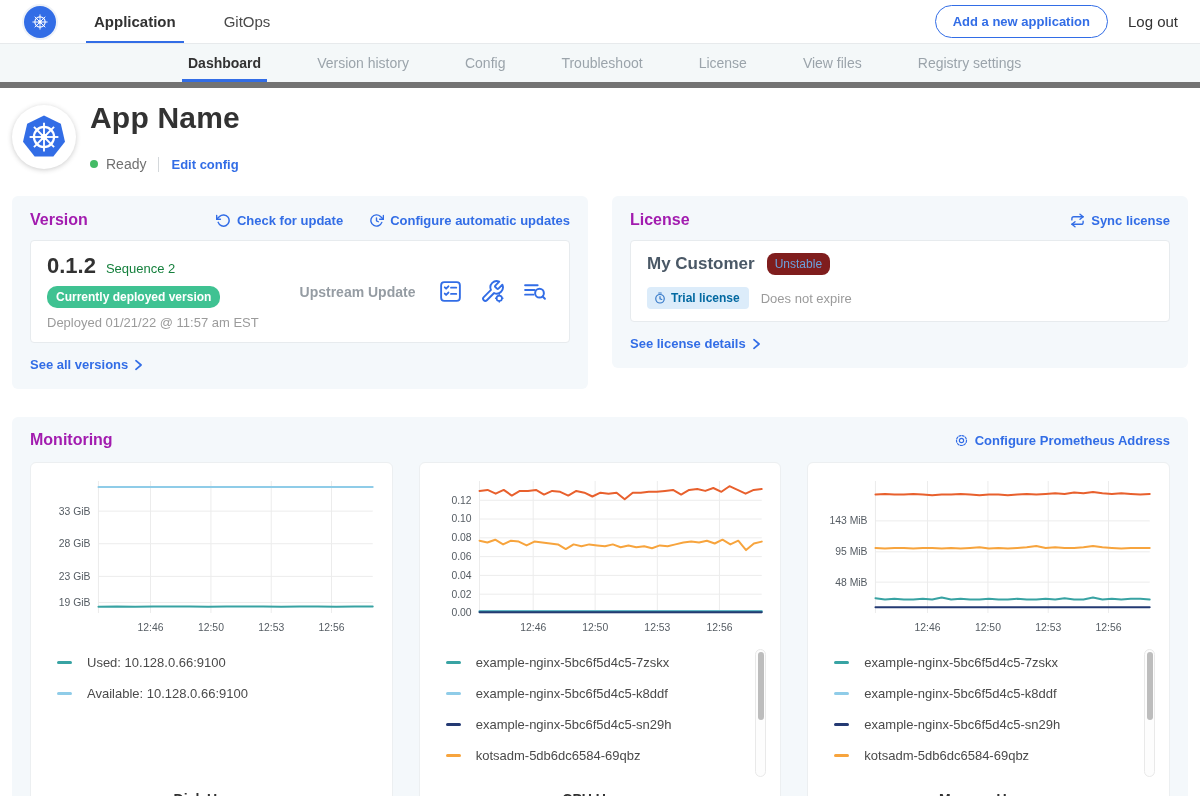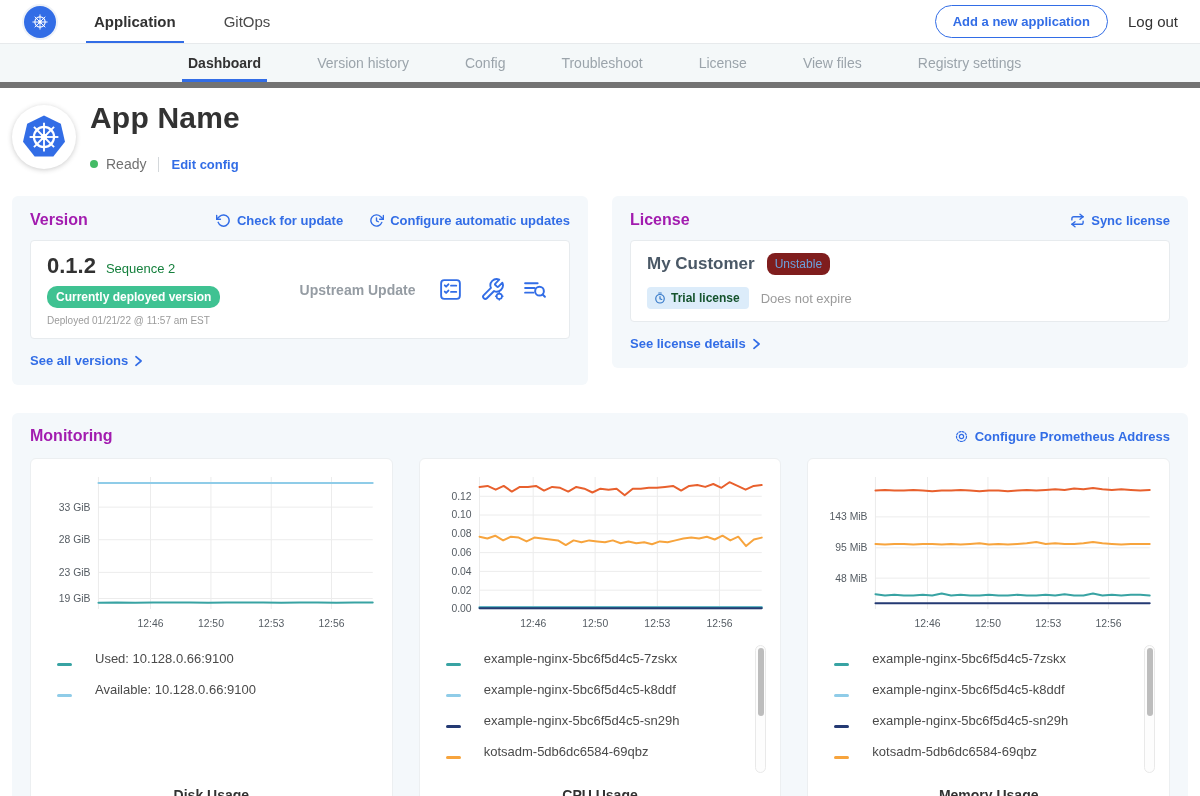--- a/index.html
+++ b/index.html
@@ -40,41 +40,41 @@
   .card-title { font-size:16px; font-weight:bold; color:#a21caf; }
   .card-head-links { margin-left:auto; display:flex; align-items:center; gap:26px; }
   .icon-link { color:#326de6; font-size:13px; font-weight:bold; display:inline-flex; align-items:center; gap:6px; }
   .inner-card { background:#fff; border:1px solid #e7ebee; border-radius:4px; padding:12px 16px; margin-top:11px; }
   .version-inner { display:flex; align-items:center; }
   .version-left { min-width:230px; }
   .version-number-row { display:flex; align-items:baseline; gap:10px; }
   .version-number { font-size:22px; font-weight:bold; color:#323232; }
   .version-seq { font-size:13px; color:#15803d; }
   .deployed-badge { display:inline-block; background:#3fc292; color:#fff; font-size:12px; font-weight:bold; padding:4px 9px; border-radius:10px; margin:7px 0 7px; }
-  .deployed-at { font-size:10px; color:#9b9b9b; }
+  .deployed-at { font-size:13px; color:#9b9b9b; }
   .upstream { flex:1; text-align:center; font-size:14px; font-weight:bold; color:#959ca3; }
   .version-actions { display:flex; align-items:center; gap:17px; padding-right:6px; }
   .version-actions svg { cursor:pointer; }
   .see-link { display:inline-flex; align-items:center; gap:5px; color:#326de6; font-size:13px; font-weight:bold; margin-top:14px; }
 
   .customer-row { display:flex; align-items:center; gap:12px; }
   .customer-name { font-size:17px; font-weight:bold; color:#4a5866; }
   .channel-badge { background:#7f1d1d; color:#6ba1dd; font-size:12px; padding:4px 8px; border-radius:8px; }
   .license-row2 { display:flex; align-items:center; gap:12px; margin-top:12px; }
-  .trial-badge { background:#dcecfa; color:#14532d; font-size:12px; font-weight:bold; padding:4px 9px 4px 7px; border-radius:4px; display:inline-flex; align-items:center; gap:5px; }
+  .trial-badge { background:#dcecfa; color:#0369a1; font-size:12px; font-weight:bold; padding:4px 9px 4px 7px; border-radius:4px; display:inline-flex; align-items:center; gap:5px; }
   .expiry { font-size:13px; color:#9b9b9b; }
 
   
   .monitoring-card { background:#f4f8fb; border-radius:6px; margin:28px 12px 0; padding:14px 18px 16px; }
   .charts-row { display:flex; gap:26px; margin-top:13px; }
   .chart-card { background:#fff; border:1px solid #eceff1; border-radius:6px; flex:1; padding:10px 14px 10px; display:flex; flex-direction:column; }
   .chart-plot svg { display:block; width:100%; }
   .tick { font-size:10.5px; fill:#555c63; font-family:"Liberation Sans",sans-serif; }
   .legend { margin-top:16px; padding-left:12px; position:relative; }
-  .legend-item { display:flex; align-items:flex-end; margin-bottom:16px;gap:8px; }
+  .legend-item { display:flex; align-items:center; margin-bottom:16px; }
   .legend-dash { width:15px; height:3px; border-radius:2px; flex:0 0 auto; }
   .legend-label { font-size:13px; color:#4a4a4a; margin-left:15px; white-space:nowrap; }
   .legend-scrollbar { position:absolute; right:0; top:-6px; width:11px; height:128px; background:#fdfdfd; border:1px solid #e9e9e9; border-radius:6px; }
   .legend-scrollthumb { position:absolute; left:1.5px; top:2px; width:6px; height:68px; background:#bdbdbd; border-radius:4px; cursor:pointer; }
   .chart-title { margin-top:auto; text-align:center; font-weight:bold; font-size:14px; color:#323232; padding:12px 0 8px; }
 </style>
 </head>
 <body>
 
 <div class="topnav">

